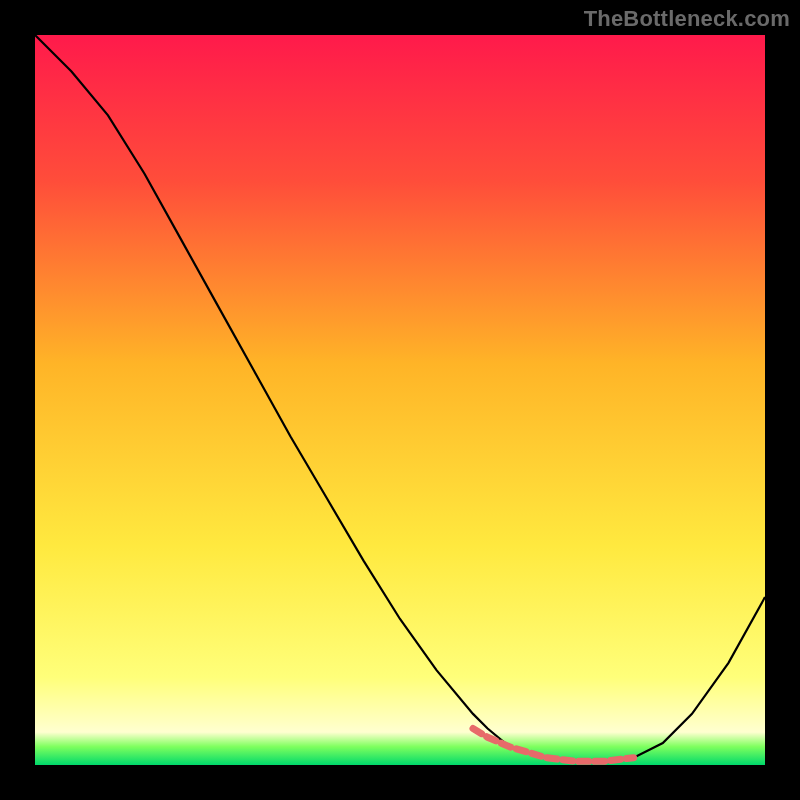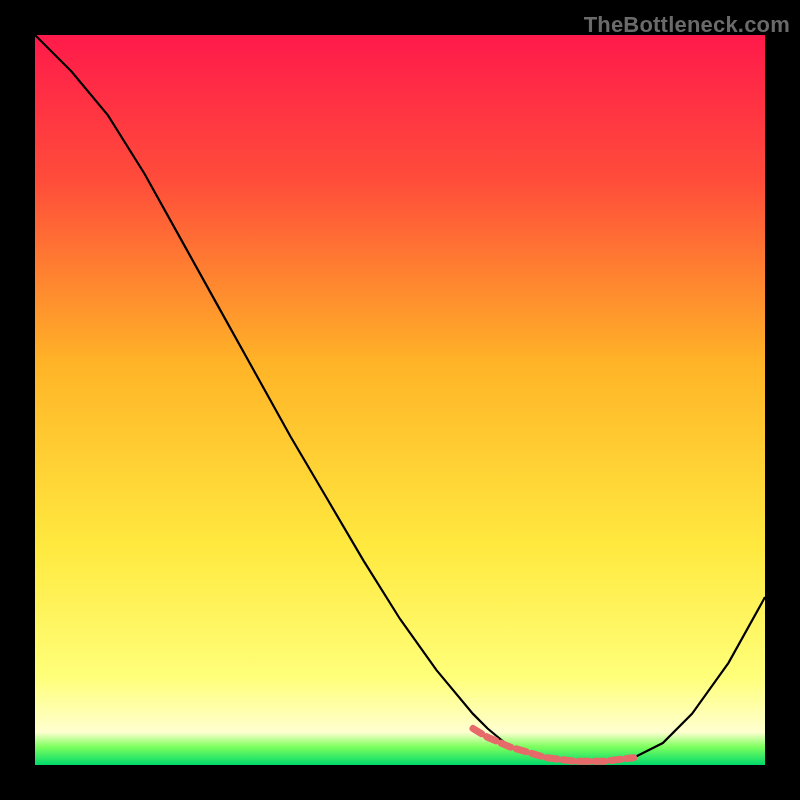--- a/index.html
+++ b/index.html
@@ -5,21 +5,21 @@
   * { margin: 0; padding: 0; box-sizing: border-box; }
   html, body { width: 800px; height: 800px; overflow: hidden; background: #000; }
   .frame {
     position: relative;
     width: 800px;
     height: 800px;
     background: #000;
   }
   .watermark {
     position: absolute;
-    top: 12px;
+    top: 6px;
     right: 10px;
     font-family: Arial, Helvetica, sans-serif;
     font-size: 22px;
     font-weight: bold;
     color: #6a6a6a;
     letter-spacing: 0.2px;
   }
   .plot-area {
     position: absolute;
     left: 35px;

